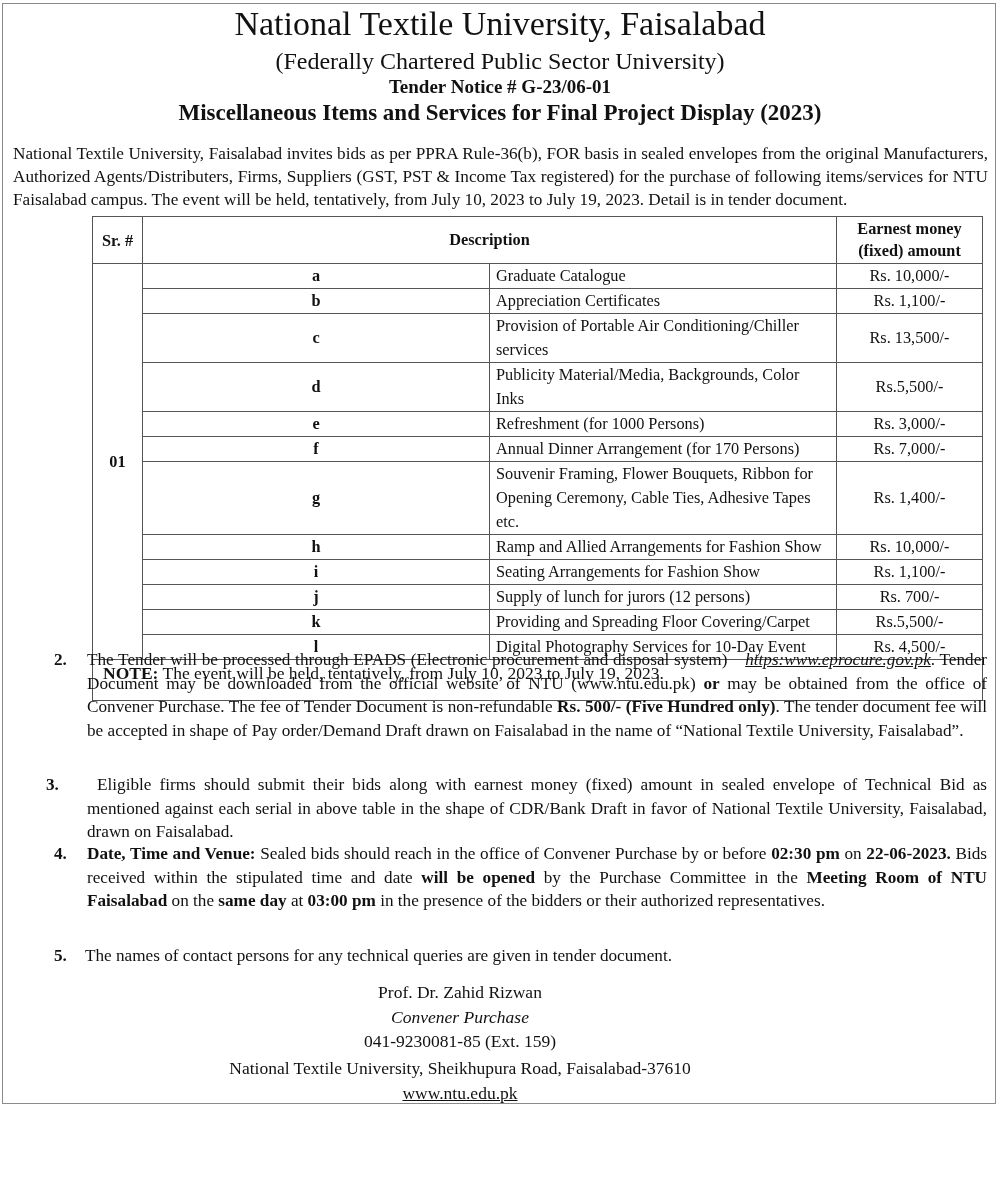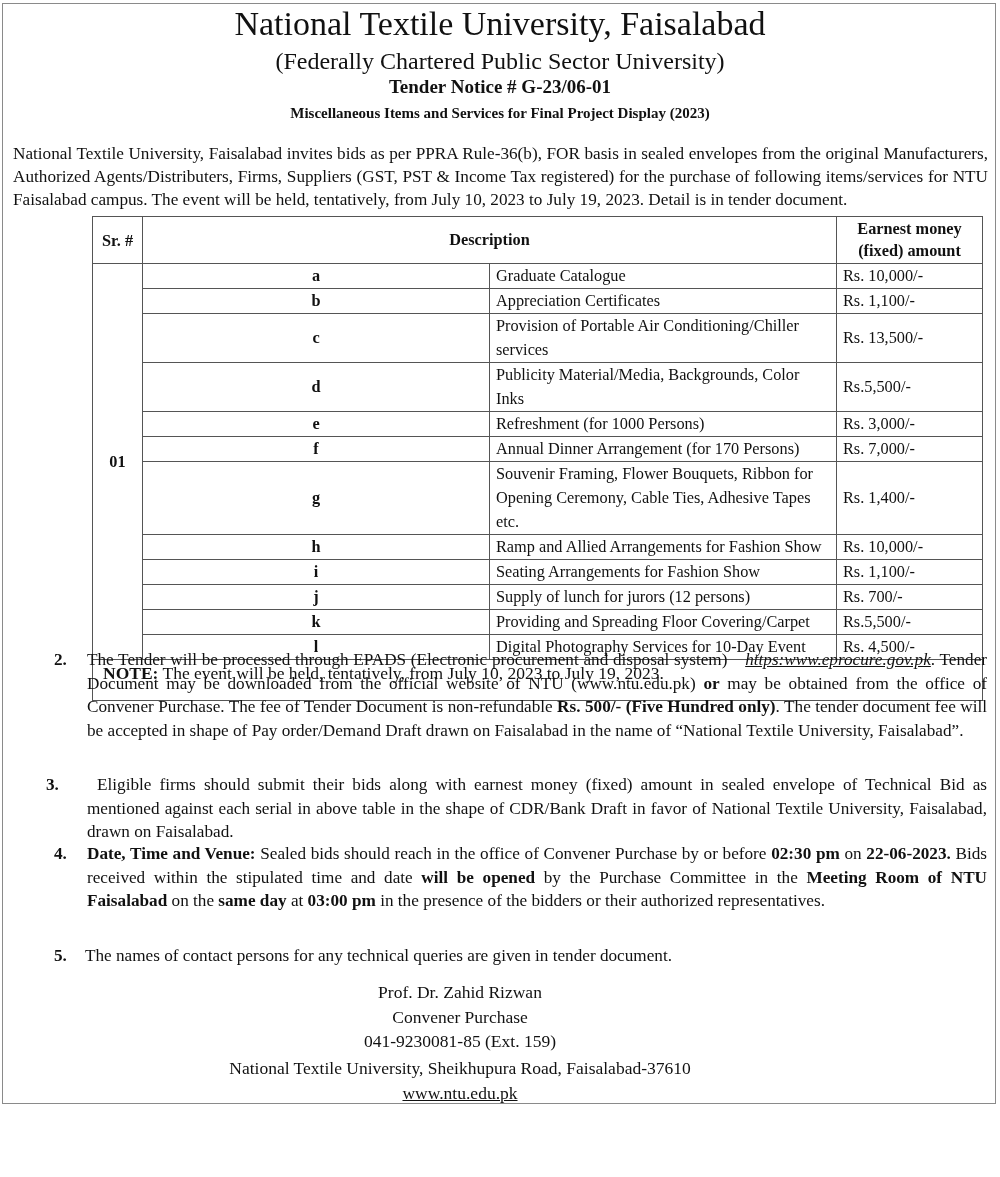--- a/index.html
+++ b/index.html
@@ -4,38 +4,38 @@
 <style>
   html, body { margin: 0; padding: 0; background: #ffffff; }
   body { width: 1000px; height: 1177px; position: relative; font-family: "Liberation Serif", serif; color: #111; }
   .frame {
     position: absolute; left: 2px; top: 3px; width: 994px; height: 1101px;
     border: 1px solid #8a8a8a; box-sizing: border-box;
   }
   .title { position: absolute; left: 0; width: 1000px; top: 4px; font-size: 34px; line-height: 40px; text-align: center; }
   .subtitle { position: absolute; left: 0; width: 1000px; top: 46px; font-size: 24px; line-height: 30px; text-align: center; }
   .notice { position: absolute; left: 0; width: 1000px; top: 75px; font-size: 19px; font-weight: bold; line-height: 24px; text-align: center; }
-  .subject { position: absolute; left: 0; width: 1000px; top: 101px; font-size: 15px; font-weight: bold; line-height: 24px; text-align: center; }
+  .subject { position: absolute; left: 0; width: 1000px; top: 101px; font-size: 23px; font-weight: bold; line-height: 24px; text-align: center; }
   .intro {
     position: absolute; left: 13px; width: 975px; top: 142px;
     font-size: 17.2px; line-height: 23px; text-align: justify; text-align-last: left;
   }
   table.items {
     position: absolute; left: 92px; top: 216px; width: 891px;
     border-collapse: collapse; font-size: 16.3px; table-layout: fixed;
   }
   table.items td, table.items th { border: 1.5px solid #555; padding: 0 6px; vertical-align: middle; }
   table.items th { font-weight: bold; }
   th.sr { width: 37px; text-align: center; line-height: 21px; height: 46px; margin-top: 20px; }
   th.desc { text-align: center; }
   th.amt { width: 133px; text-align: center; line-height: 22px; }
   td.srv { text-align: center; font-weight: bold; vertical-align: middle; padding-bottom: 20px; }
   td.let { width: 34px; text-align: center; font-weight: bold; }
   td.dsc { padding-left: 12px; line-height: 24px; }
-  td.amv { text-align: left; padding-right: 12px; }
+  td.amv { text-align: center; padding-right: 12px; }
   tr.item td { height: 23.5px; }
   tr.item.two td { height: 48px; }
   tr.note td { height: 36px; vertical-align: top; padding: 2px 10px; border-bottom: 1.5px solid #555; margin-left: 6px; }
   td.notecell { font-size: 17.5px; line-height: 22px; }
   .para { position: absolute; font-size: 17.2px; line-height: 23.5px; text-align: justify; }
   .num { position: absolute; font-weight: bold; font-size: 17.2px; line-height: 23.5px; }
   .link { font-style: italic; text-decoration: underline; margin-left: 13px; }
   .sig { position: absolute; left: 150px; width: 620px; text-align: center; font-size: 17.5px; line-height: 23.5px; }
   .web { text-decoration: underline; }
 </style>
@@ -141,16 +141,16 @@
 <div class="num" style="left:46px; top:773px;">3.</div>
 <div class="para" style="left:87px; top:773px; width:900px; text-indent:10px;">Eligible firms should submit their bids along with earnest money (fixed) amount in sealed envelope of Technical Bid as mentioned against each serial in above table in the shape of CDR/Bank Draft in favor of National Textile University, Faisalabad, drawn on Faisalabad.</div>
 
 <div class="num" style="left:54px; top:842px;">4.</div>
 <div class="para" style="left:87px; top:842px; width:900px;"><b>Date, Time and Venue:</b><span> Sealed bids should reach in the office of Convener Purchase by or before </span><b>02:30 pm</b><span> on </span><b>22-06-2023.</b><span> Bids received within the stipulated time and date </span><b>will be opened</b><span> by the Purchase Committee in the </span><b>Meeting Room of NTU Faisalabad</b><span> on the </span><b>same day</b><span> at </span><b>03:00 pm</b><span> in the presence of the bidders or their authorized representatives.</span></div>
 
 <div class="num" style="left:54px; top:944px;">5.</div>
 <div class="para" style="left:85px; top:944px; width:900px;">The names of contact persons for any technical queries are given in tender document.</div>
 
 <div class="sig name" style="top:981px;">Prof. Dr. Zahid Rizwan</div>
-<div class="sig" style="top:1006px;">Convener Purchase</div>
+<div class="sig" style="top:1006px;font-style:italic;">Convener Purchase</div>
 <div class="sig" style="top:1030px;">041-9230081-85 (Ext. 159)</div>
 <div class="sig" style="top:1057px;">National Textile University, Sheikhupura Road, Faisalabad-37610</div>
 <div class="sig" style="top:1082px;"><span class="web"> www.ntu.edu.pk</span></div>
 
 </body></html>

